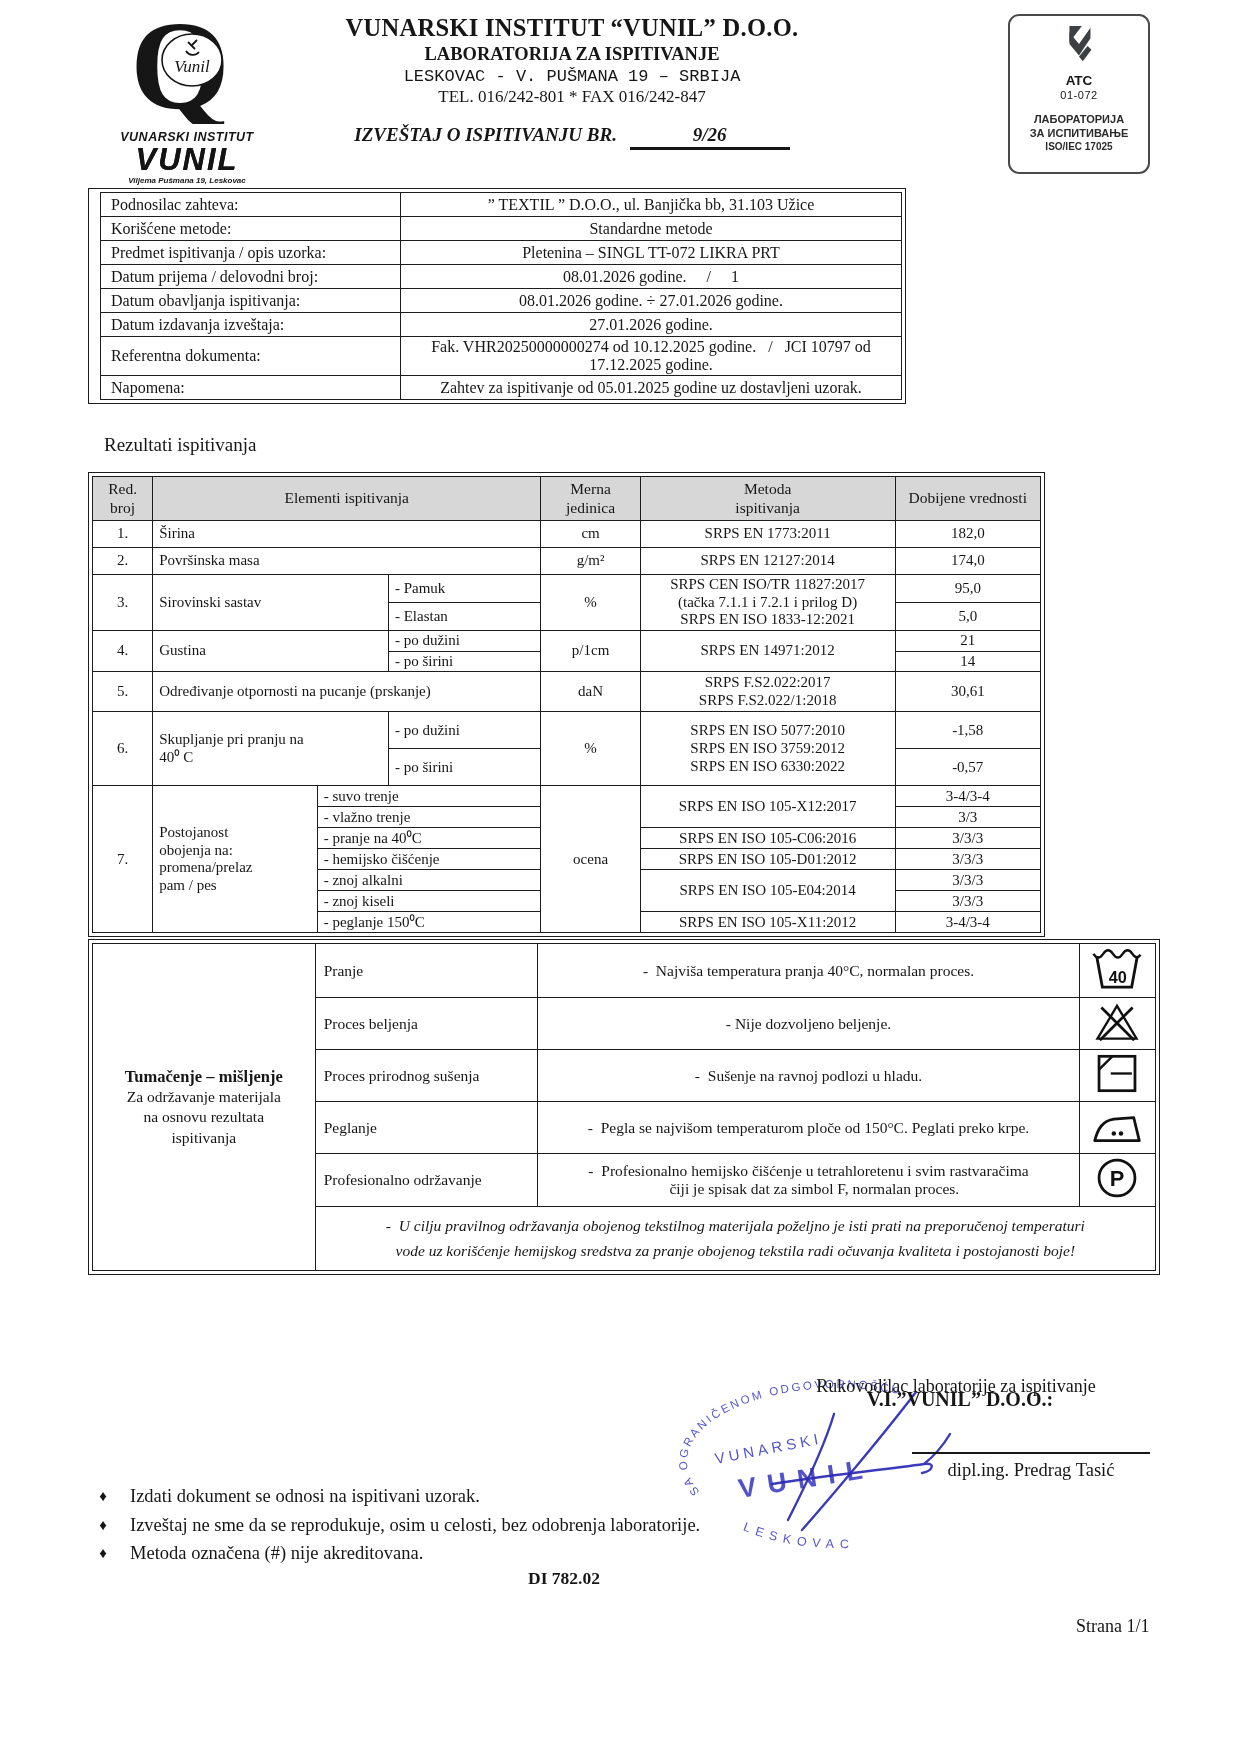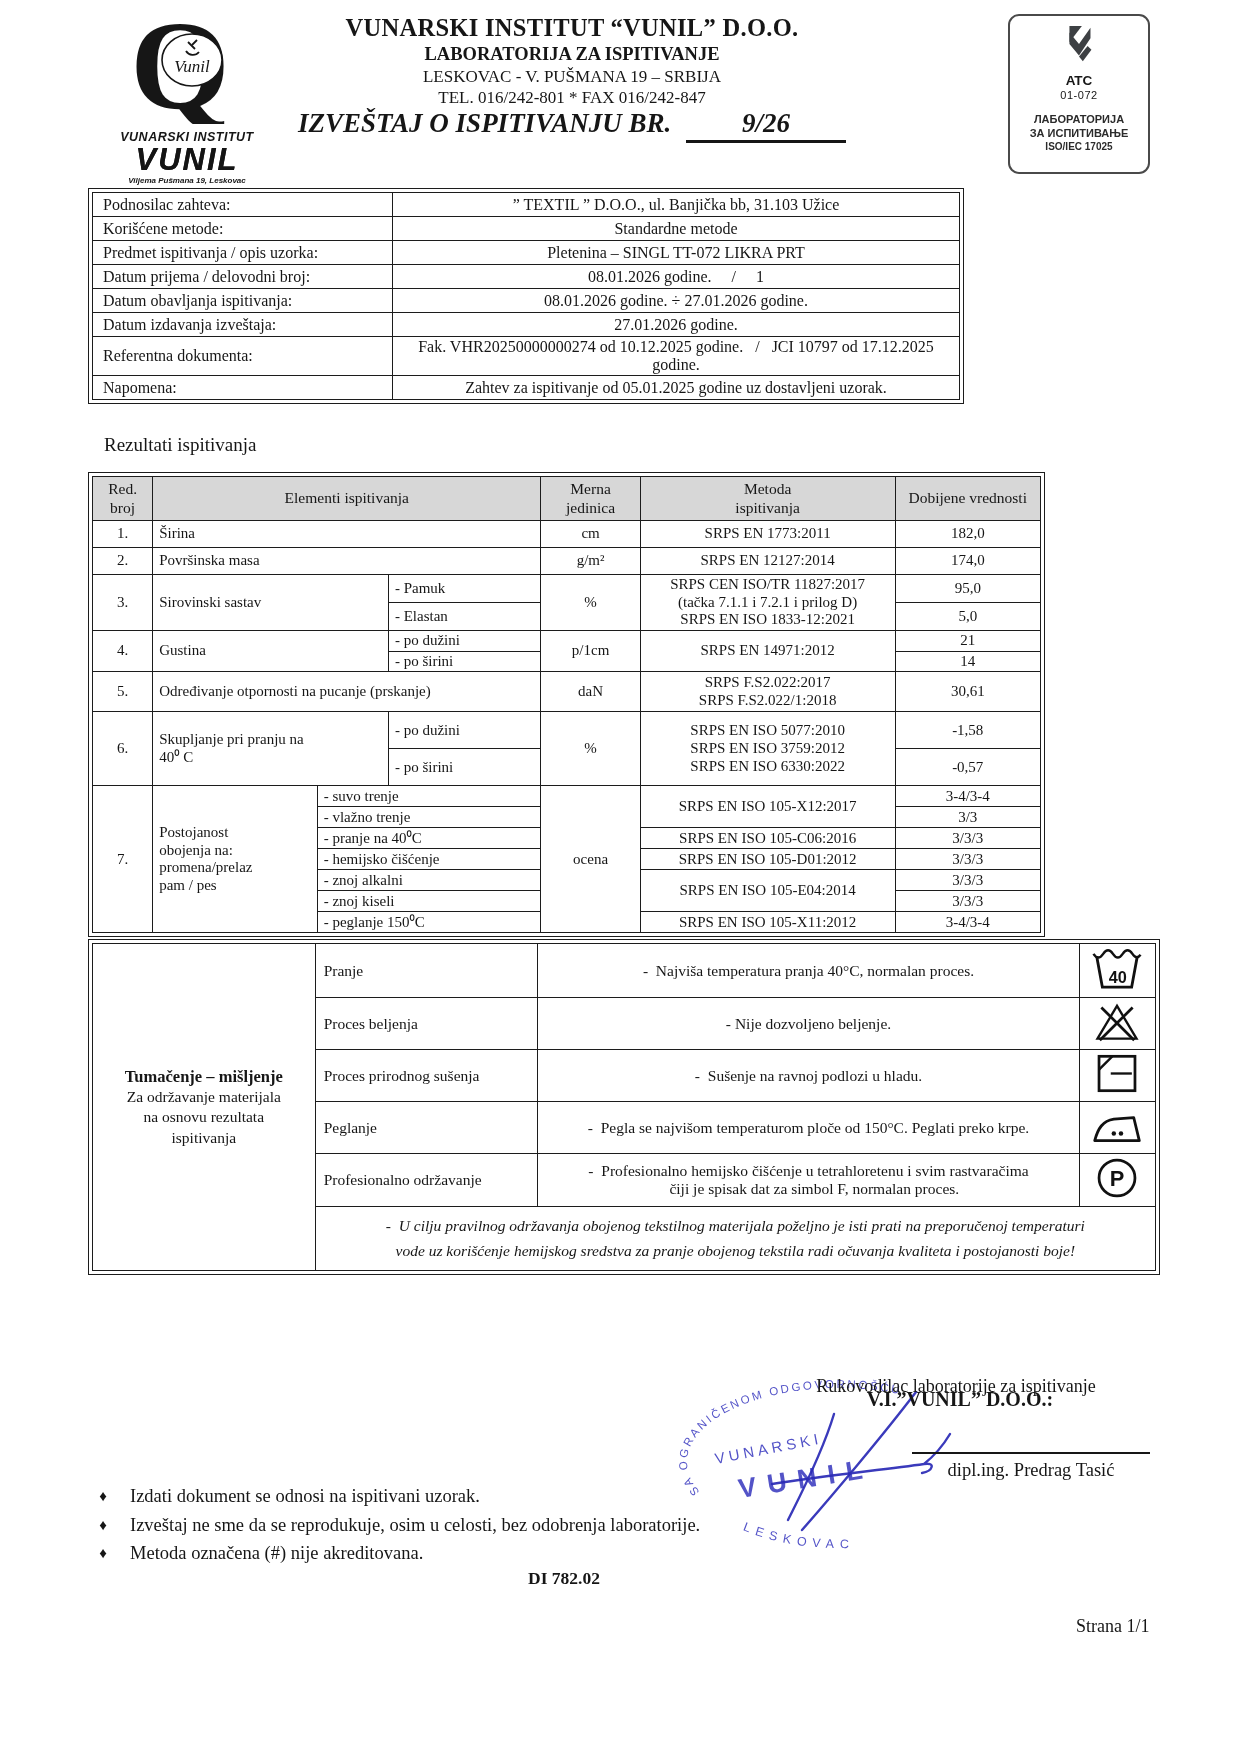--- a/index.html
+++ b/index.html
@@ -16,39 +16,39 @@
   
   .header { position:relative; height:188px; }
   .logo-block { position:absolute; left:92px; top:6px; width:190px; text-align:center; }
   .logo-inst  { font-family:"Liberation Sans",sans-serif; font-style:italic; font-weight:bold; font-size:12.5px; letter-spacing:.5px; margin-top:2px; }
   .logo-brand { font-family:"Liberation Sans",sans-serif; font-style:italic; font-weight:800; font-size:31px; letter-spacing:2px; line-height:1; color:#141414;
                 text-shadow:0 0 0 #141414; }
   .logo-addr  { font-family:"Liberation Sans",sans-serif; font-style:italic; font-weight:bold; font-size:8px; margin-top:1px; }
   .org-block { position:absolute; left:252px; top:14px; width:640px; text-align:center; }
   .org-name { font-weight:bold; font-size:24.5px; letter-spacing:.3px; }
   .org-lab  { font-weight:bold; font-size:18.5px; margin-top:2px; }
-  .org-adr  { font-size:17px; margin-top:2px; }
+  .org-adr  { font-size:17px; margin-top:2px;font-family:Liberation Mono, monospace; }
   .org-tel  { font-size:17px; margin-top:1px; }
-  .report-line { font-size:27px; font-weight:bold; font-style:italic; }
+  .report-line { margin-top:17px; font-size:19px; font-weight:bold; font-style:italic; }
   .report-no { display:inline-block; min-width:160px; border-bottom:3px solid #161616; text-align:center; margin-left:8px; padding:0 10px 1px 10px; }
   .badge { position:absolute; left:1008px; top:14px; width:142px; height:160px;
            border:2px solid #4a4a4a; border-radius:11px; text-align:center; padding-top:8px;
            font-family:"Liberation Sans",sans-serif; }
   .badge-body { font-weight:bold; font-size:13.5px; margin-top:1px; }
   .badge-no   { font-size:11px; margin-top:1px; letter-spacing:.5px; }
   .badge-lines{ margin-top:12px; font-size:11px; font-weight:bold; line-height:1.25; color:#2b2b2b; }
   .badge-iso  { font-size:10px; font-weight:bold; color:#2b2b2b; }
 
   
   .content { margin-left:88px; }
   .dbl-box { border:1.6px solid #1c1c1c; padding:3px; background:#fff; display:inline-block; }
   table { border-collapse:collapse; table-layout:fixed; }
   td { border:1.8px solid #1c1c1c; vertical-align:middle; }
 
-  .info-table { width:868px; }
+  .info-table { width:802px;margin-left:8px; }
   .info-table td { font-size:16px; padding:1px 10px; height:24px; }
   .info-label { width:300px; }
 
   .section-title { font-size:19px; margin:26px 0 16px 16px; }
 
   .rt { width:949px; }
   .rt td { font-size:15px; line-height:1.18; padding:1px 6px; }
   .rt-head td { background:#d7d7d7; font-size:15.5px; height:44px; text-align:center; }
   .rh-a { height:27px; } .rh-b { height:24px; } .rh-c { height:19px; }
   .rh-d { height:40px; } .rh-e { height:37px; } .rh-f { height:21px; }

